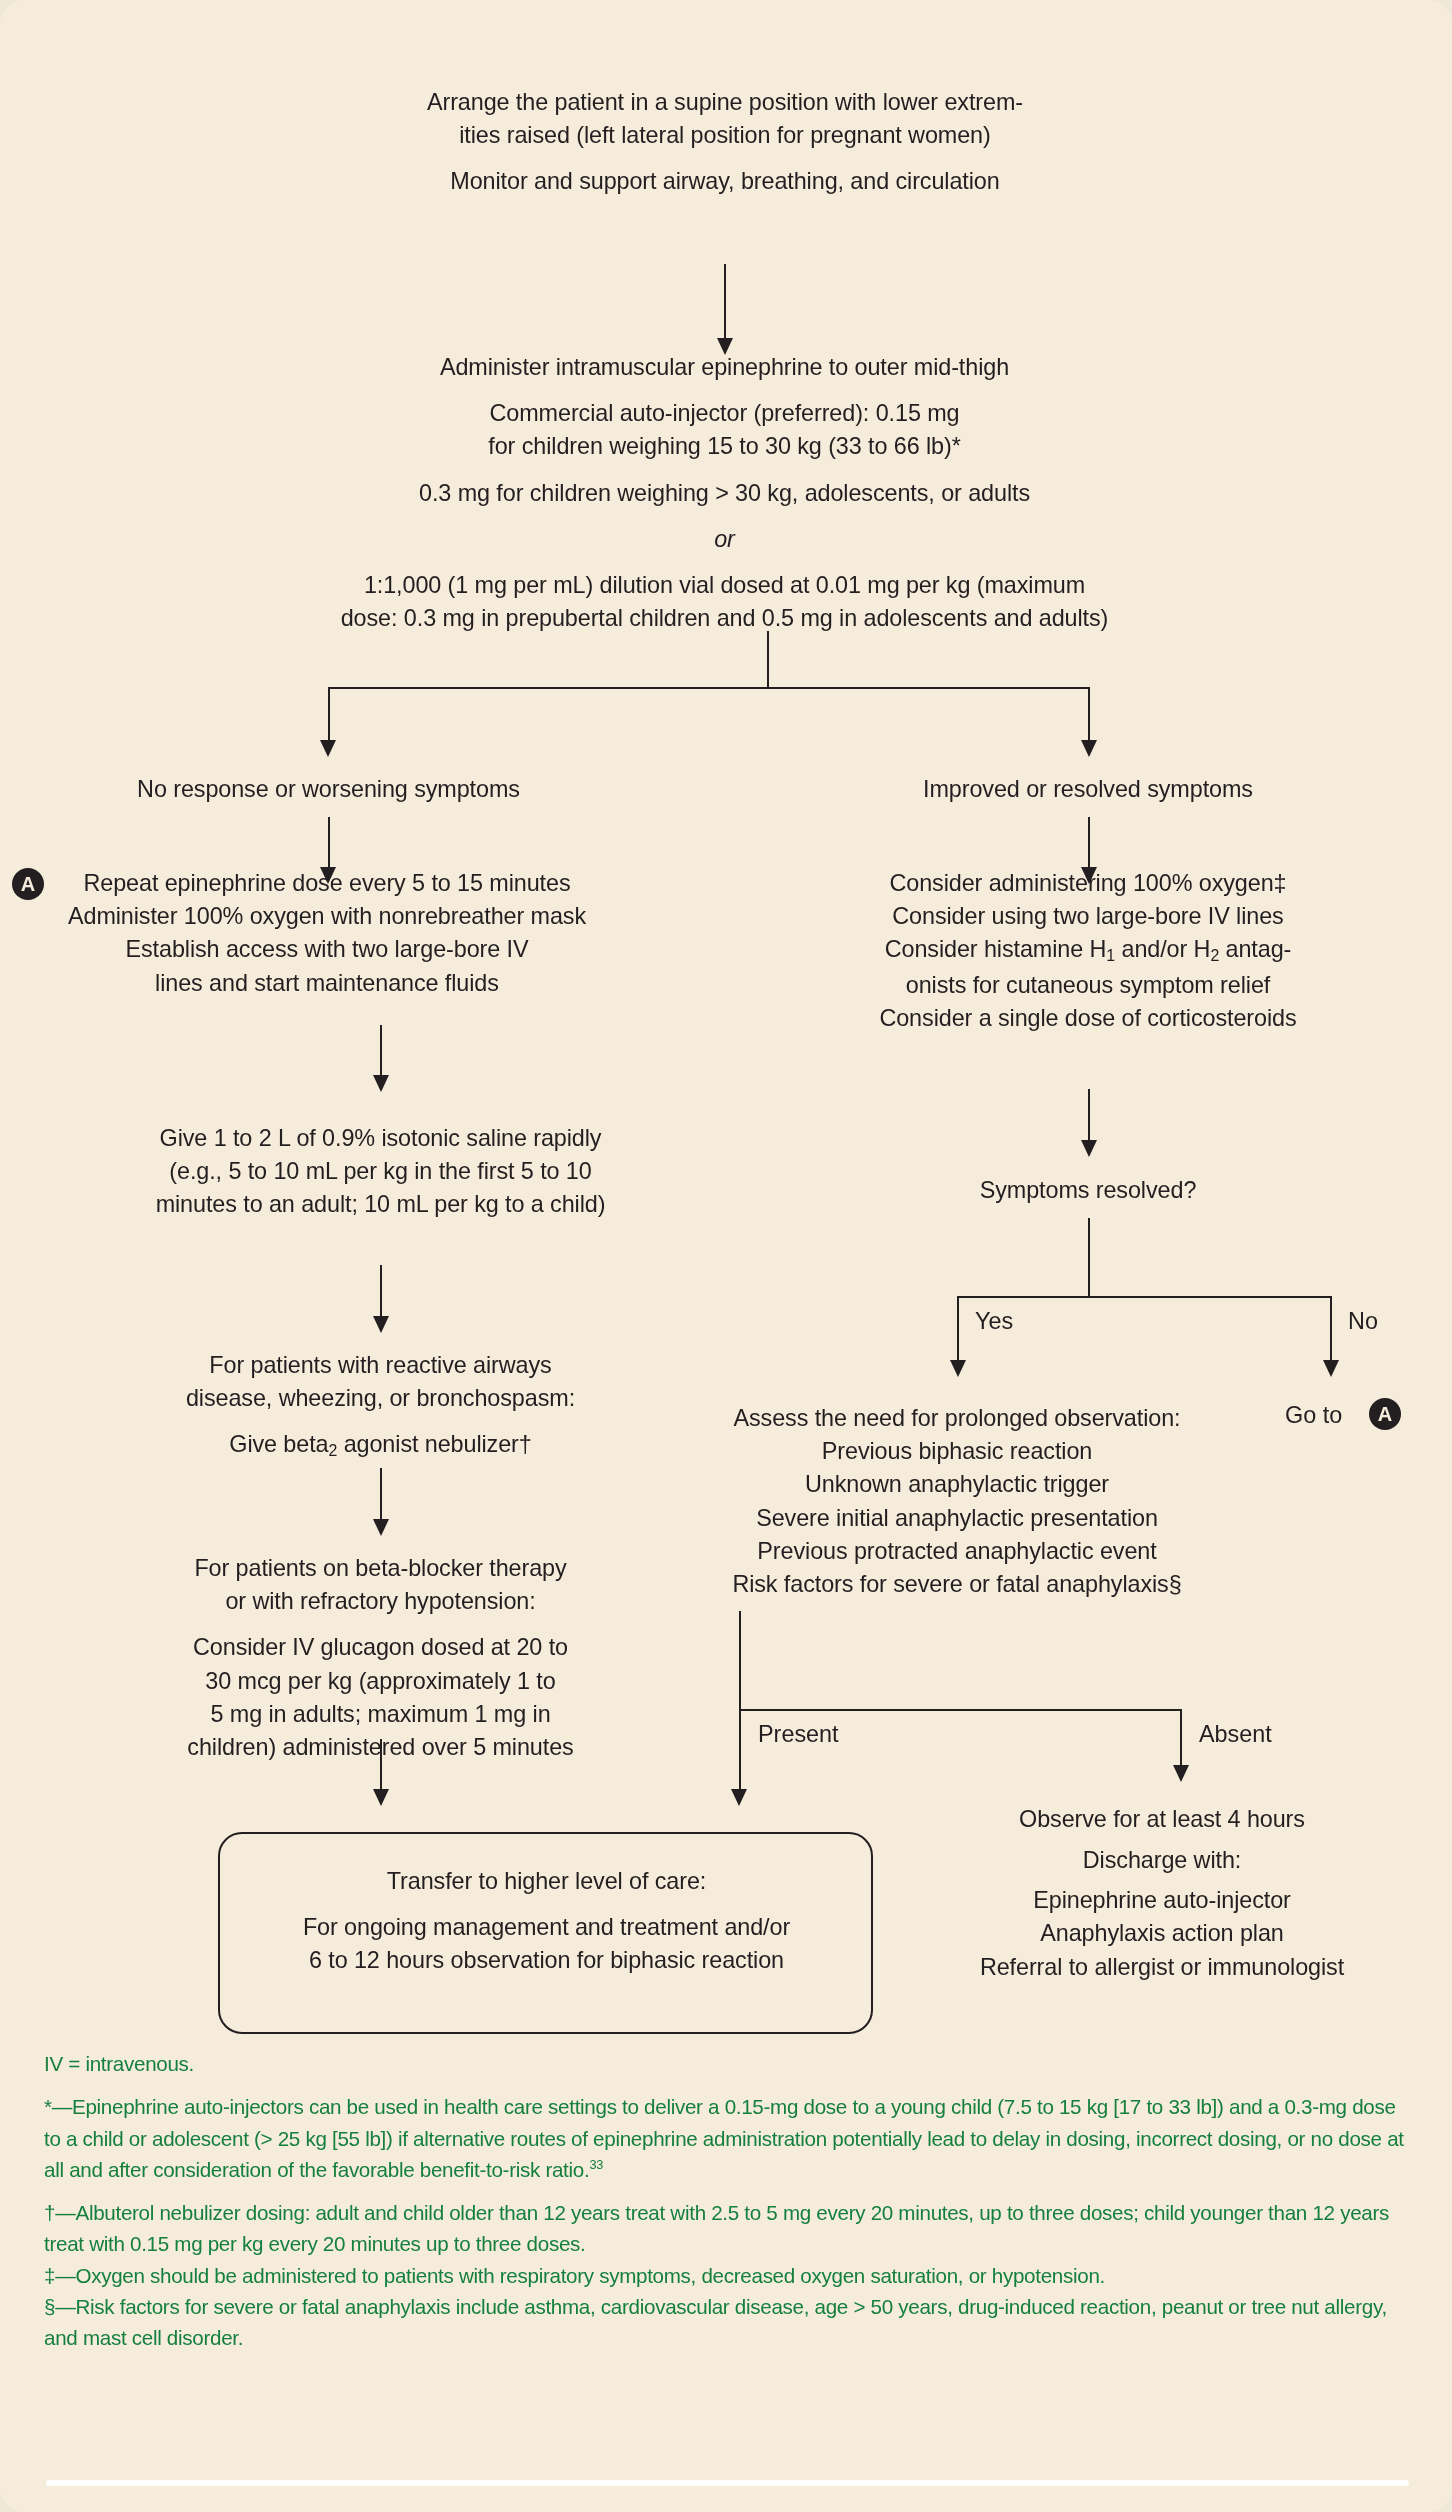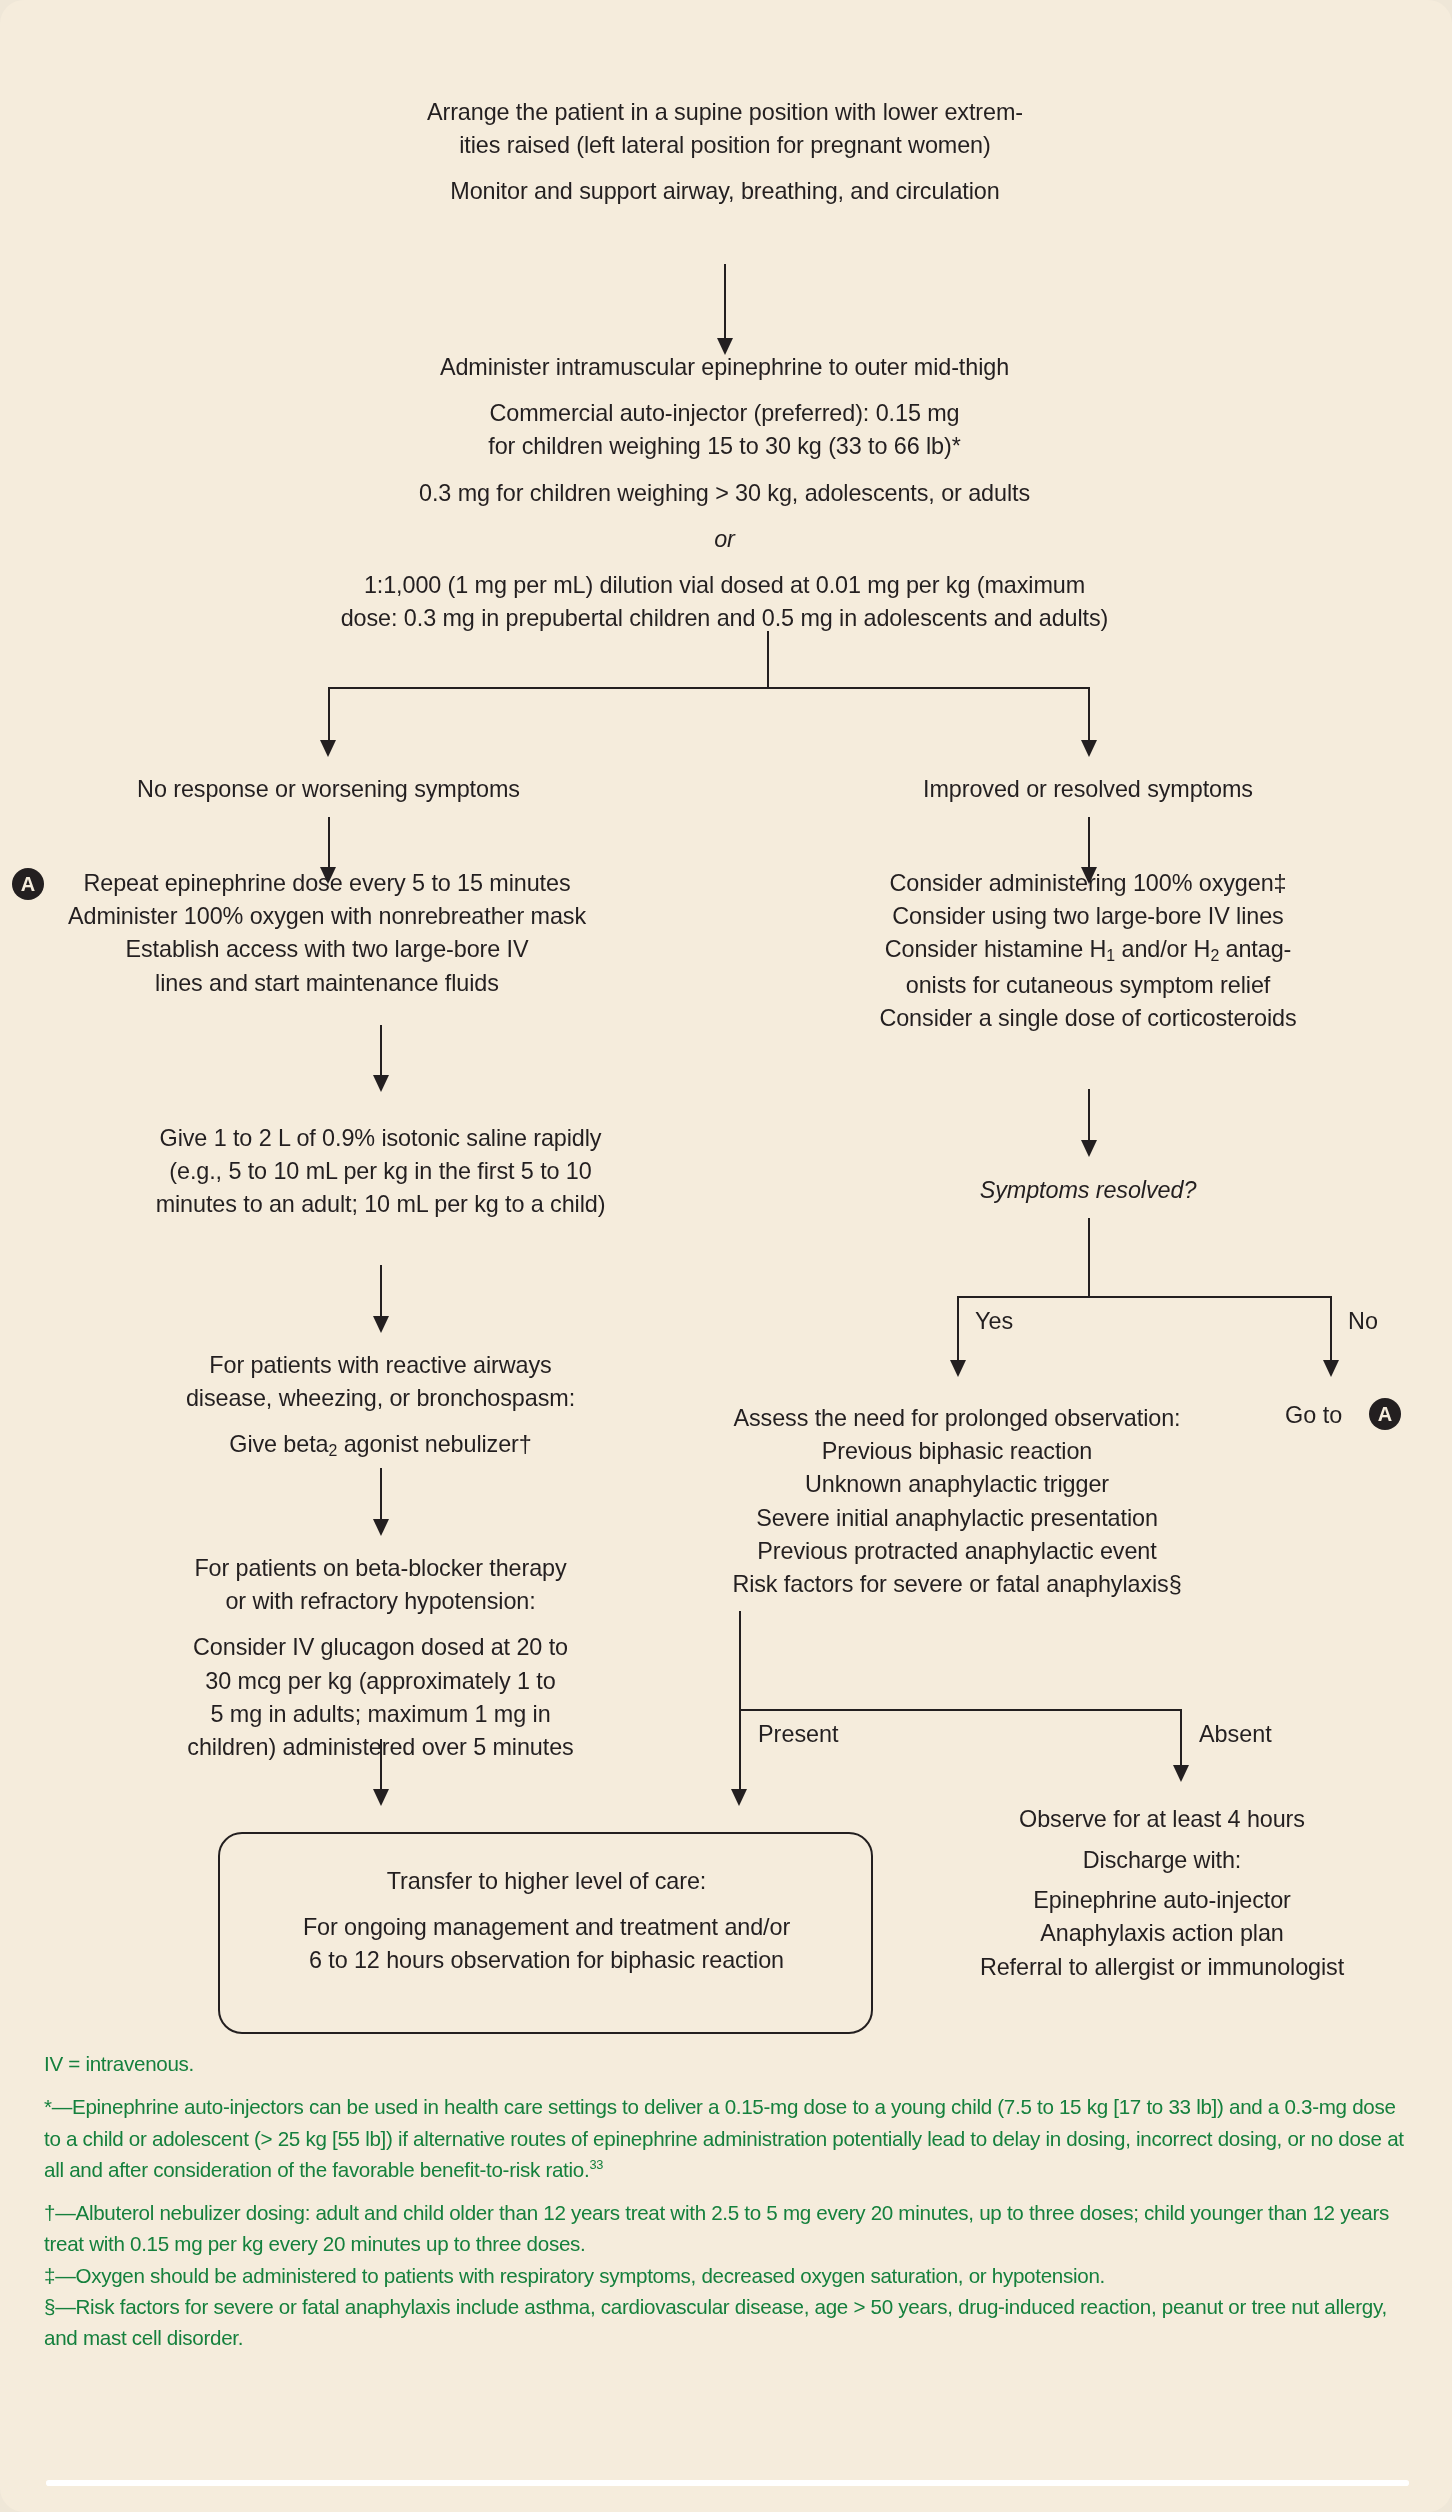--- a/index.html
+++ b/index.html
@@ -94,21 +94,21 @@
     height: 6.4px;
     background: #ffffff;
     border-radius: 2.8px;
   }
 </style>
 </head>
 <body>
 
 <div id="page">
 
-  <div class="node" style="left:303px; top:96px; width:844px;">
+  <div class="node" style="left:303px; top:86px; width:844px;">
     <span class="ln">Arrange the patient in a supine position with lower extrem-</span>
     <span class="ln">ities raised (left lateral position for pregnant women)</span>
     <span class="gap"></span>
     <span class="ln">Monitor and support airway, breathing, and circulation</span>
   </div>
 
   <div class="vline" style="left:724px; top:264px; height:79px;"></div>
   <div class="arrowhead" style="left:717px; top:338px;"></div>
 
   <div class="node" style="left:243px; top:351px; width:963px;">
@@ -200,21 +200,21 @@
     <span class="ln">Consider administering 100% oxygen‡</span>
     <span class="ln">Consider using two large-bore IV lines</span>
     <span class="ln">Consider histamine H<sub>1</sub> and/or H<sub>2</sub> antag-</span>
     <span class="ln">onists for cutaneous symptom relief</span>
     <span class="ln">Consider a single dose of corticosteroids</span>
   </div>
 
   <div class="vline" style="left:1088px; top:1089px; height:57px;"></div>
   <div class="arrowhead" style="left:1081px; top:1140px;"></div>
 
-  <div class="node" style="left:853px; top:1174px; width:470px;font-style:italic;">
+  <div class="node" style="left:853px; top:1174px; width:470px;">
     <span class="ln">Symptoms resolved?</span>
   </div>
 
   <div class="vline" style="left:1088px; top:1218px; height:79px;"></div>
   <div class="hline" style="left:957px; top:1296px; width:375px;"></div>
   <div class="vline" style="left:957px; top:1296px; height:72px;"></div>
   <div class="arrowhead" style="left:950px; top:1360px;"></div>
   <div class="vline" style="left:1330px; top:1296px; height:72px;"></div>
   <div class="arrowhead" style="left:1323px; top:1360px;"></div>
   <div class="blabel" style="left:975px; top:1308px;">Yes</div>

